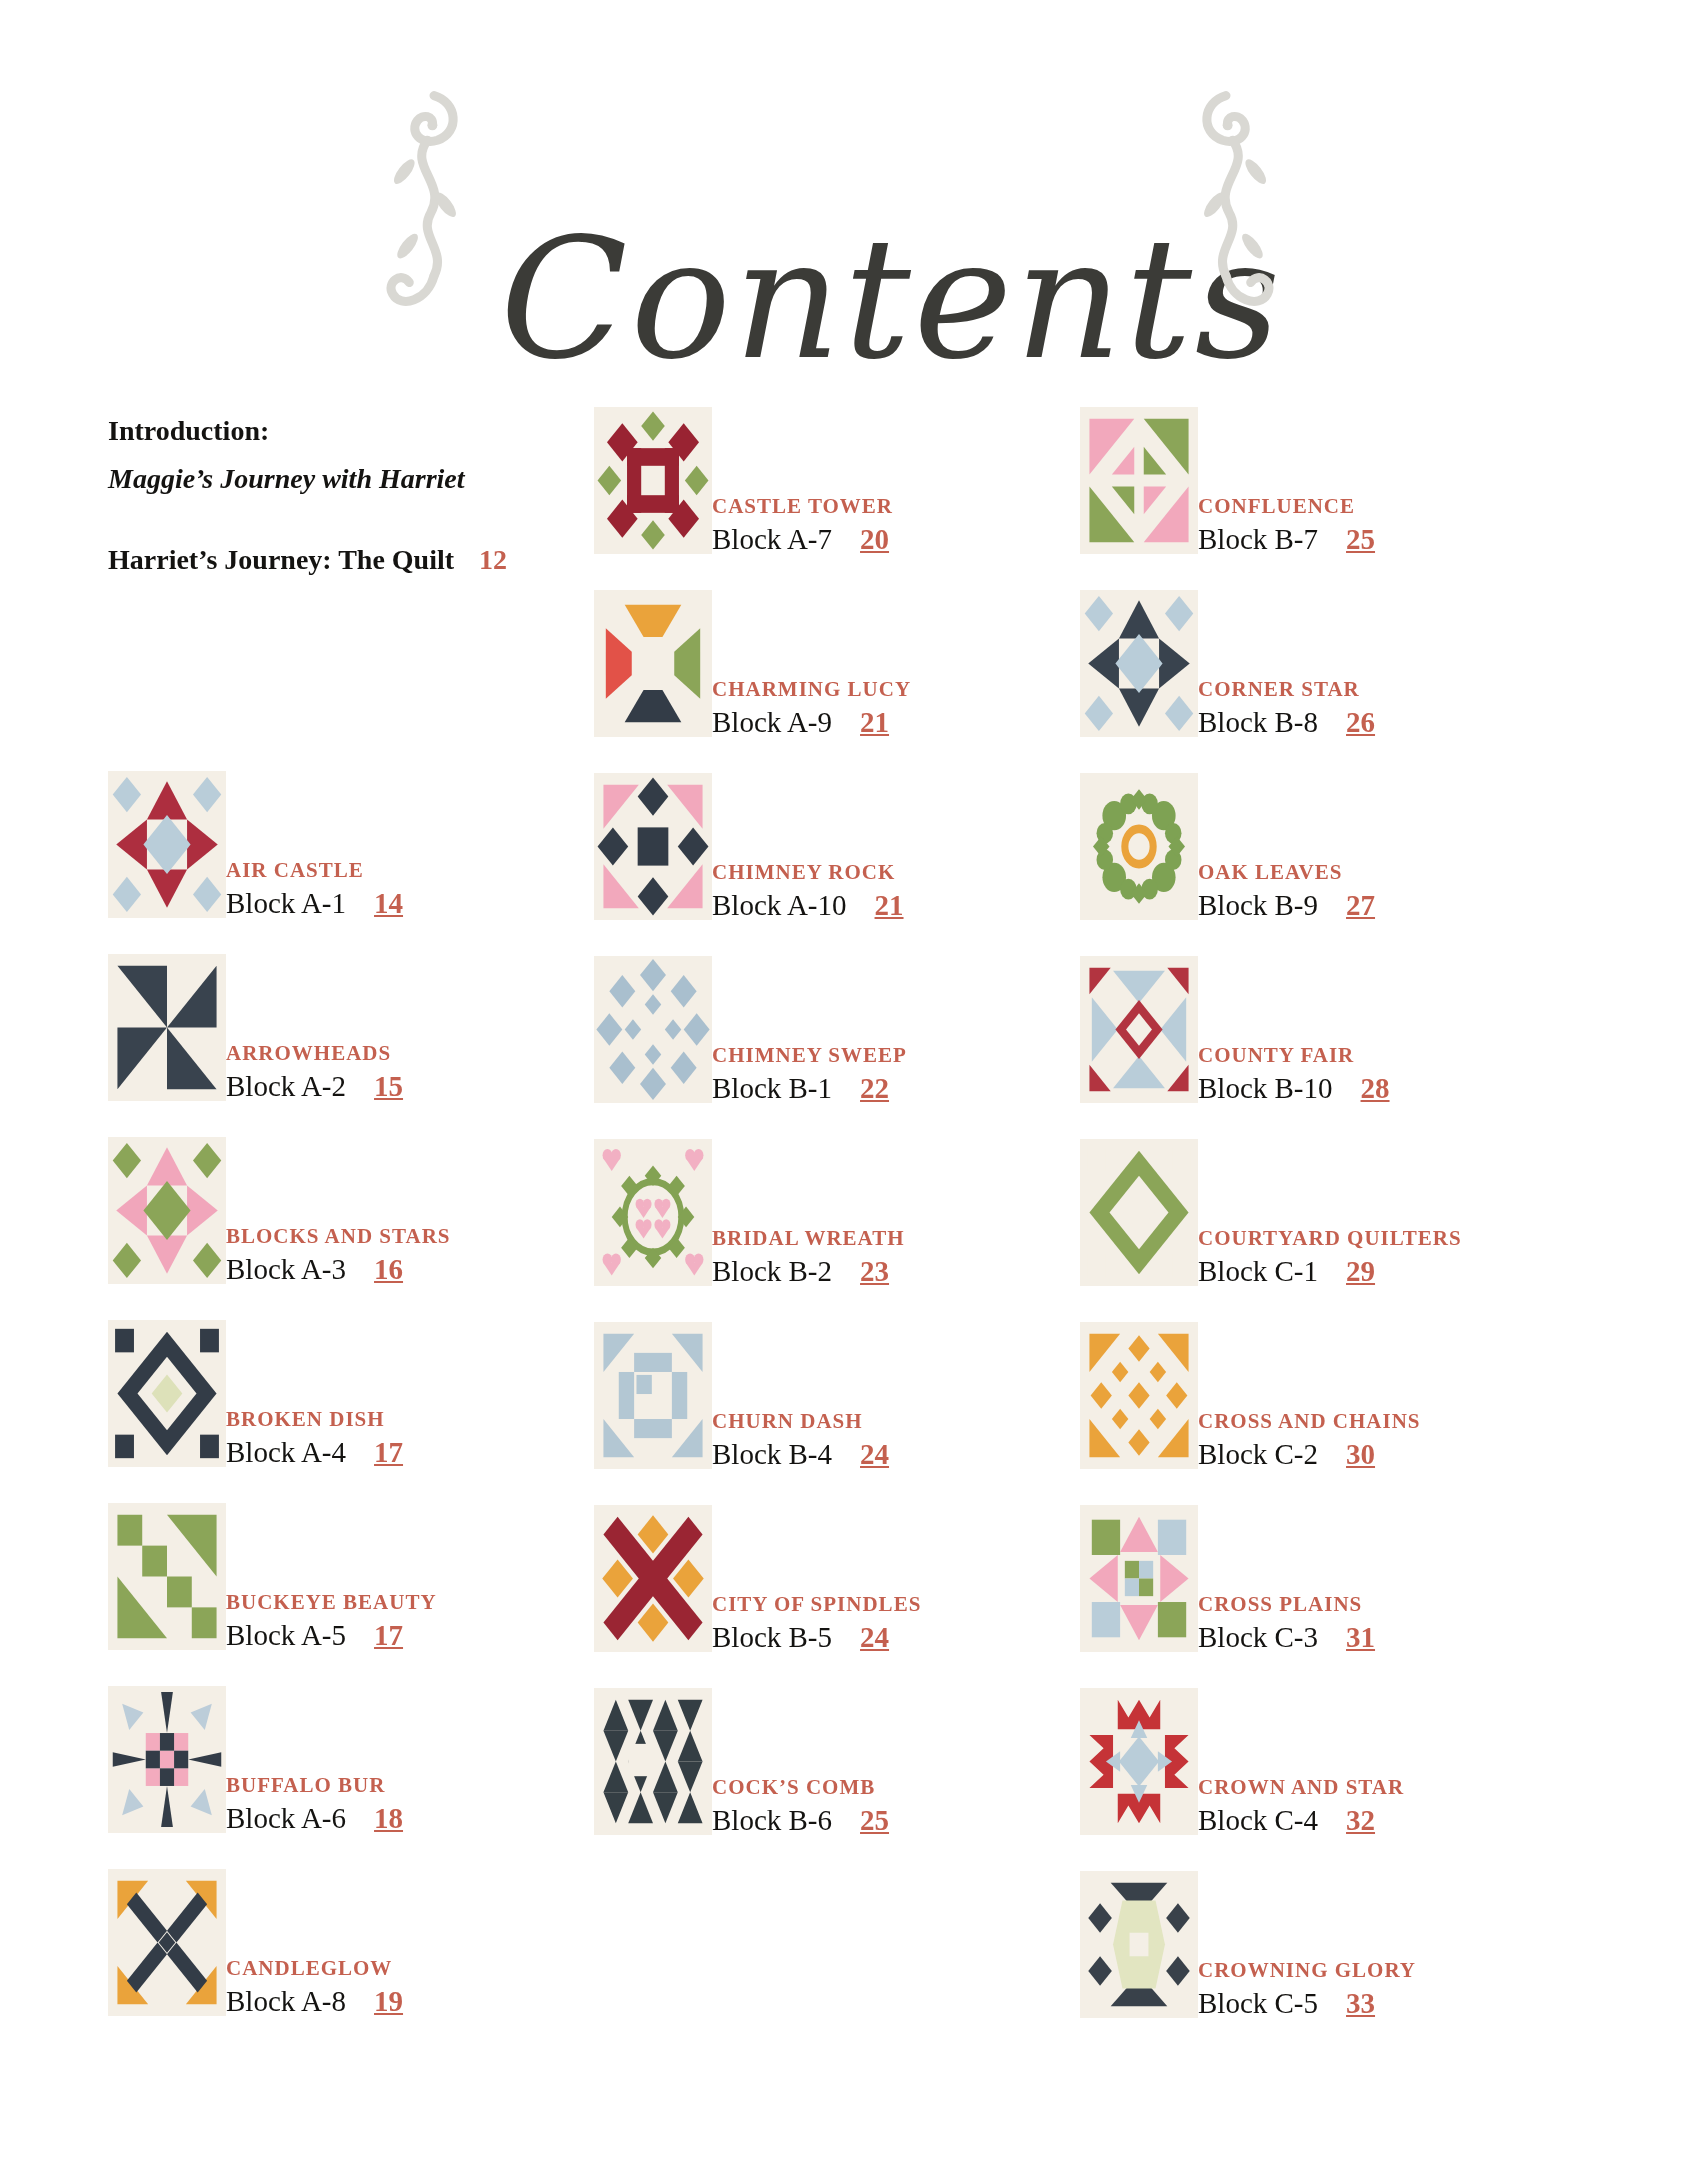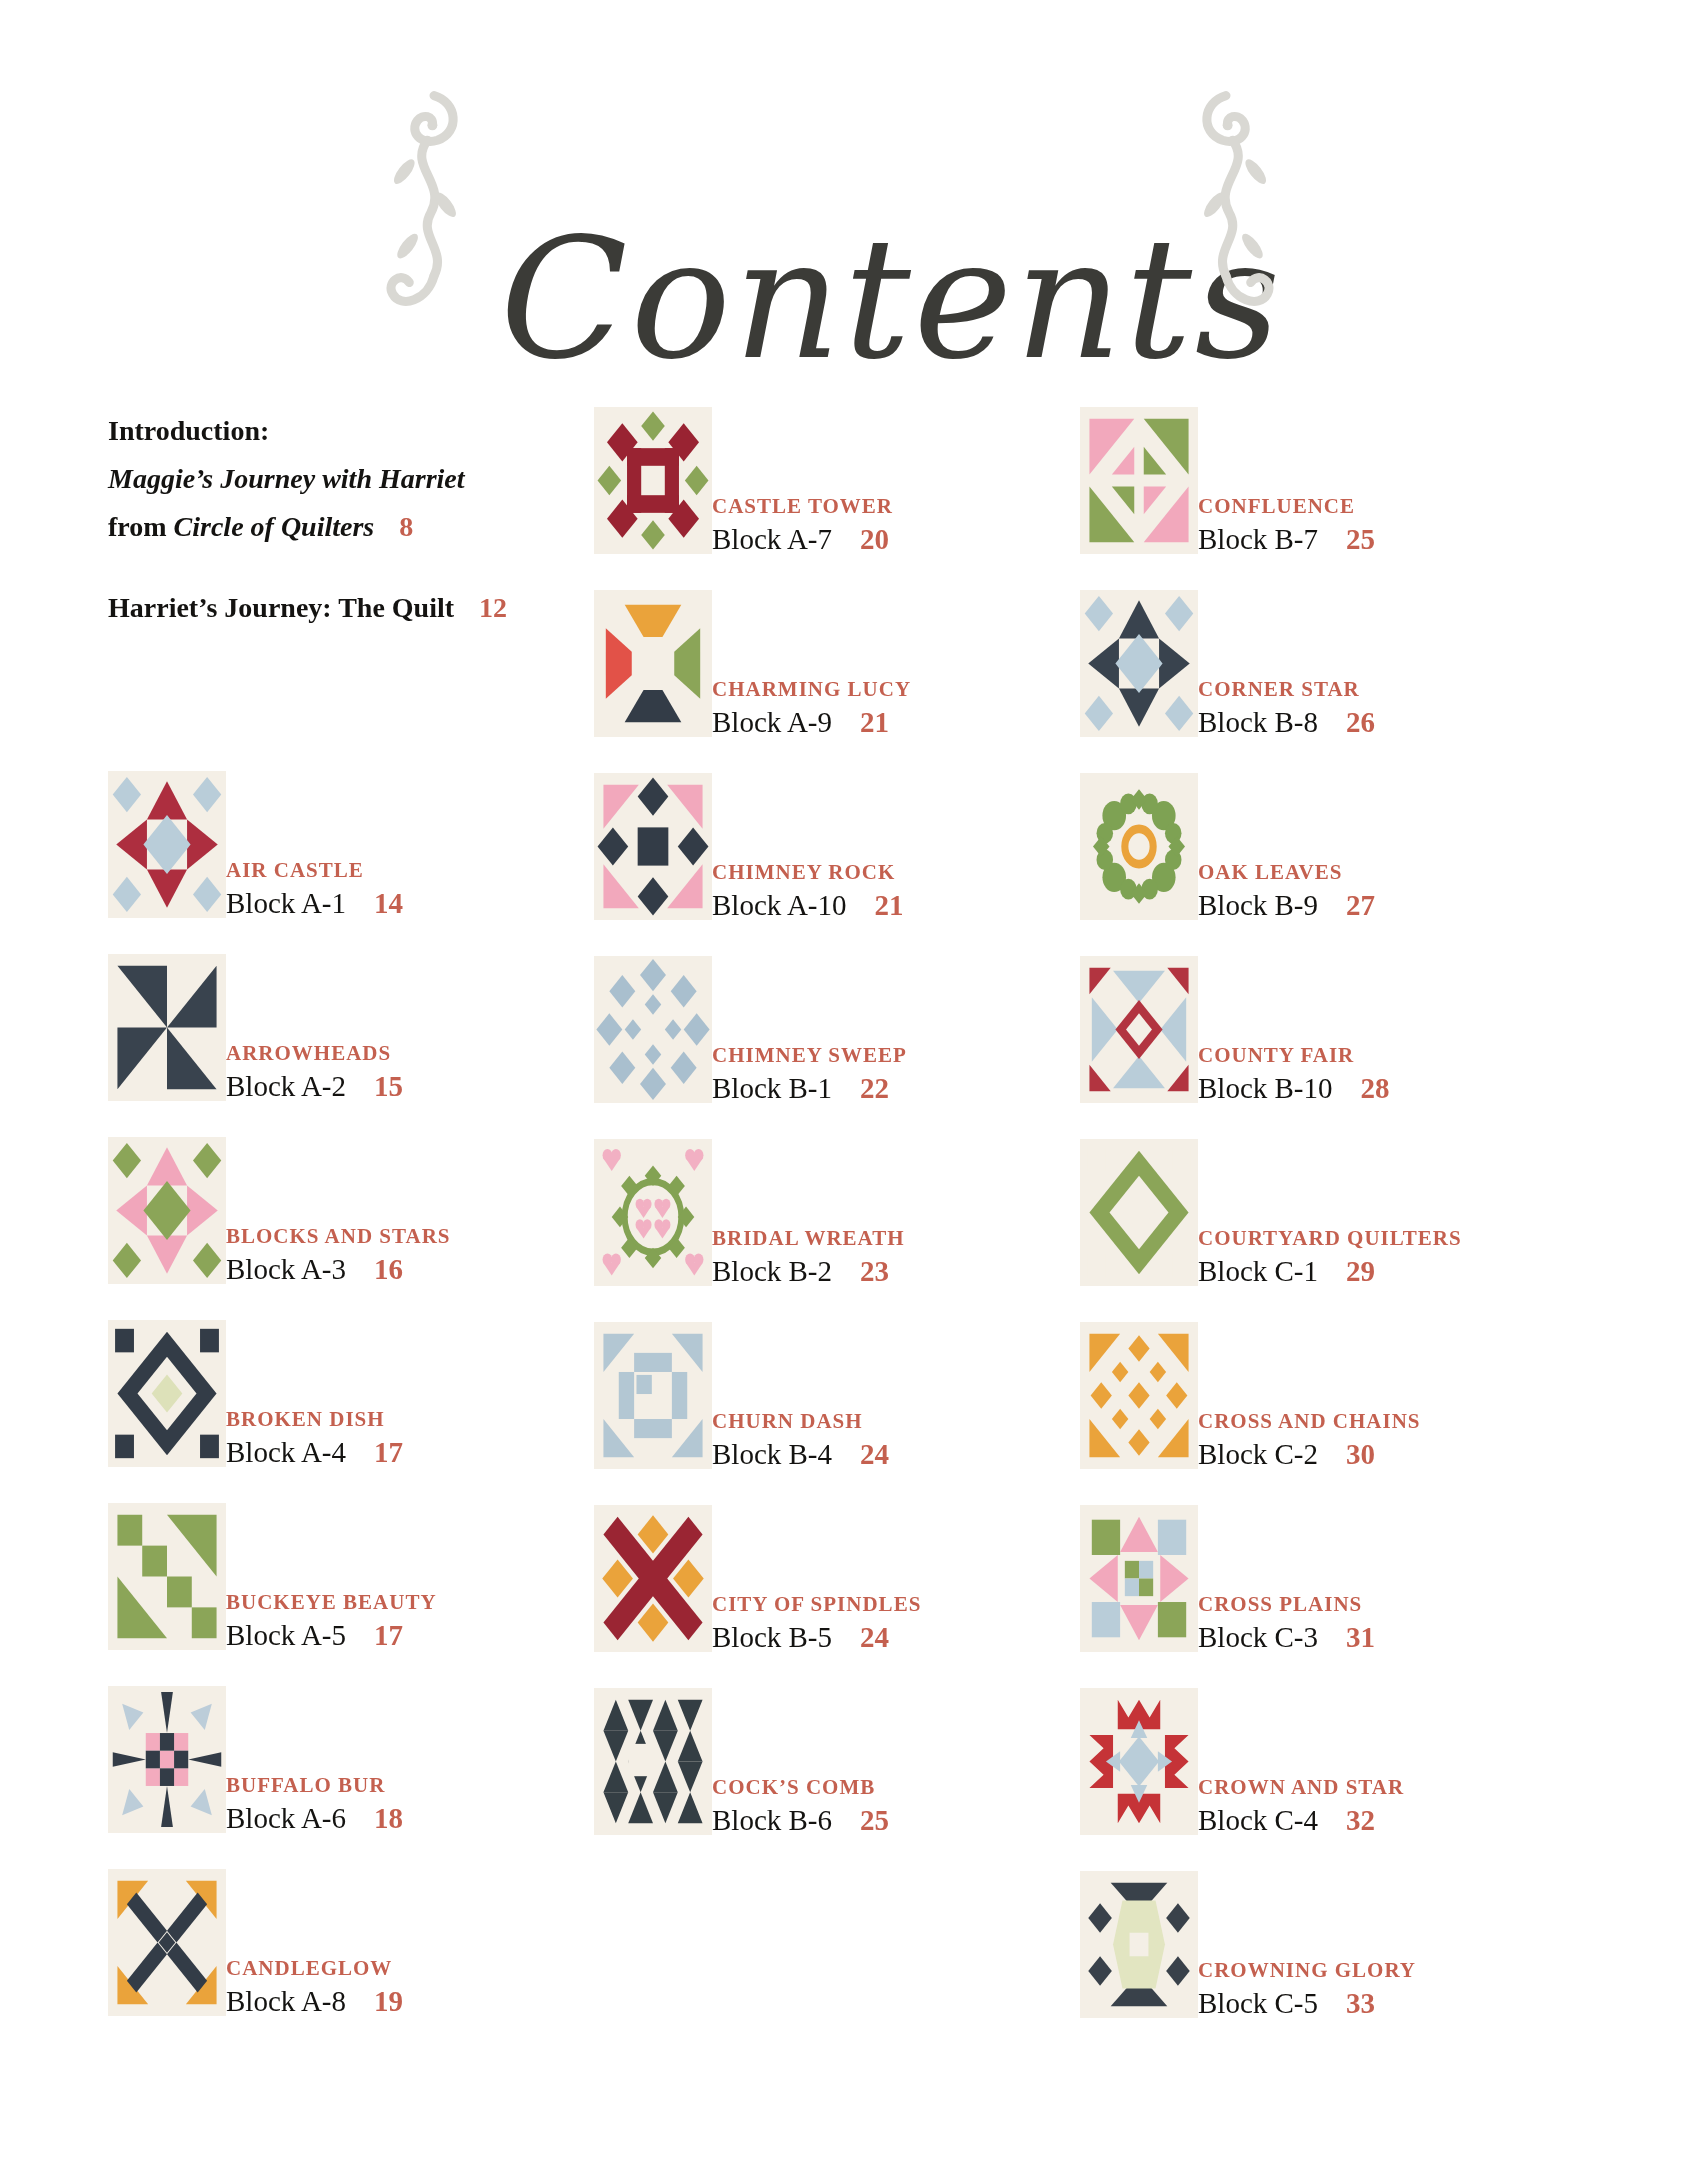--- a/index.html
+++ b/index.html
@@ -26,21 +26,21 @@
   .pg{color:var(--accent);font-weight:700;margin-left:25px;}
 
   .entry{display:flex;align-items:flex-end;height:147px;margin-bottom:36px;}
   .thumb{width:118px;height:147px;flex:none;background:var(--cream);
          box-shadow:0 0 0 0.7px #eae4d6 inset;}
   .thumb svg{display:block;width:100%;height:100%;}
   .meta{padding-bottom:0;}
   .entry-title{font:700 21px/1 "Liberation Serif",serif;letter-spacing:1px;
                color:var(--accent);margin-bottom:8px;white-space:nowrap;}
   .entry-block{font:400 29px/1 "Liberation Serif",serif;color:var(--ink);white-space:nowrap;}
-  .entry-block .pg{margin-left:28px;font-size:29px;}
+  .entry-block .pg{margin-left:28px;font-size:29px;text-decoration:underline;}
 </style>
 </head>
 <body>
 
 <div class="page">
 
   <svg class="flourish left" viewBox="0 0 60 150" preserveAspectRatio="xMidYMid meet">
     <g fill="none" stroke="currentColor" stroke-width="5.5" stroke-linecap="round">
       <path d="M40 4 C54 8 56 26 42 31 C32 34 25 26 30 19 C33 15 40 16 39 22"></path>
       <path d="M36 31 C24 47 48 57 38 75 C30 89 48 97 40 113"></path>
@@ -67,21 +67,20 @@
       <ellipse cx="47" cy="70" rx="3.6" ry="9" transform="rotate(-38 47 70)"></ellipse>
       <ellipse cx="24" cy="95" rx="3.6" ry="9" transform="rotate(38 24 95)"></ellipse>
       <circle cx="39" cy="22" r="3"></circle>
     </g>
   </svg>
 
   <div class="col col1">
     <div class="intro">
       <p>Introduction:</p>
       <p class="it">Maggie’s Journey with Harriet</p>
-      <p><span>from</span> <span class="it">Circle of Quilters</span><span class="pg">8</span></p>
       <p class="sec"><span>Harriet’s Journey: The Quilt</span><span class="pg">12</span></p>
     </div>
     <div class="entries">
   <div class="entry">
     <div class="thumb">
             <svg viewBox="0 0 100 100" preserveAspectRatio="none" xmlns="http://www.w3.org/2000/svg">
               <rect x="0" y="0" width="100" height="100" fill="#f4efe6"></rect>
               <polygon points="16,4 28,16 16,28 4,16" fill="#b9cdd9"></polygon>
               <polygon points="84,4 96,16 84,28 72,16" fill="#b9cdd9"></polygon>
               <polygon points="16,72 28,84 16,96 4,84" fill="#b9cdd9"></polygon>

